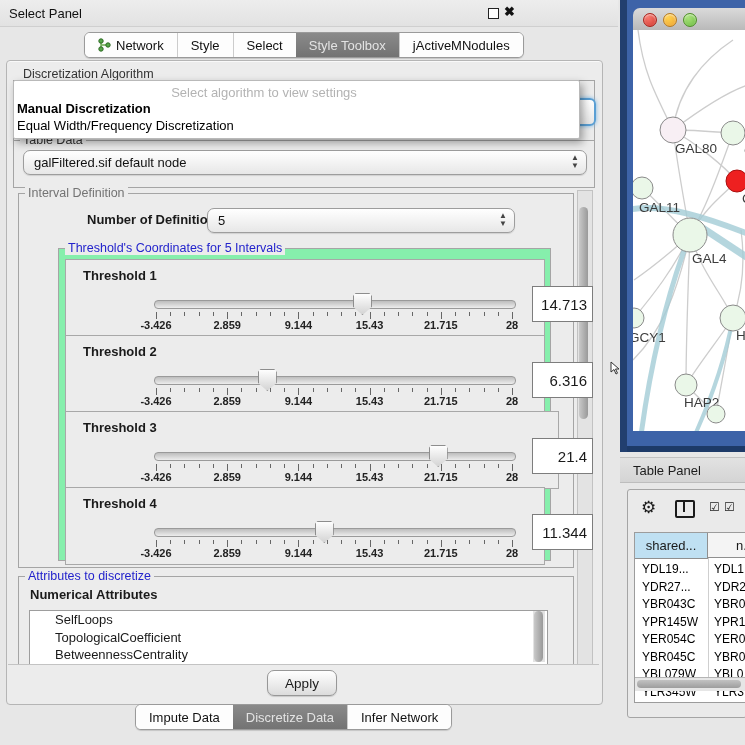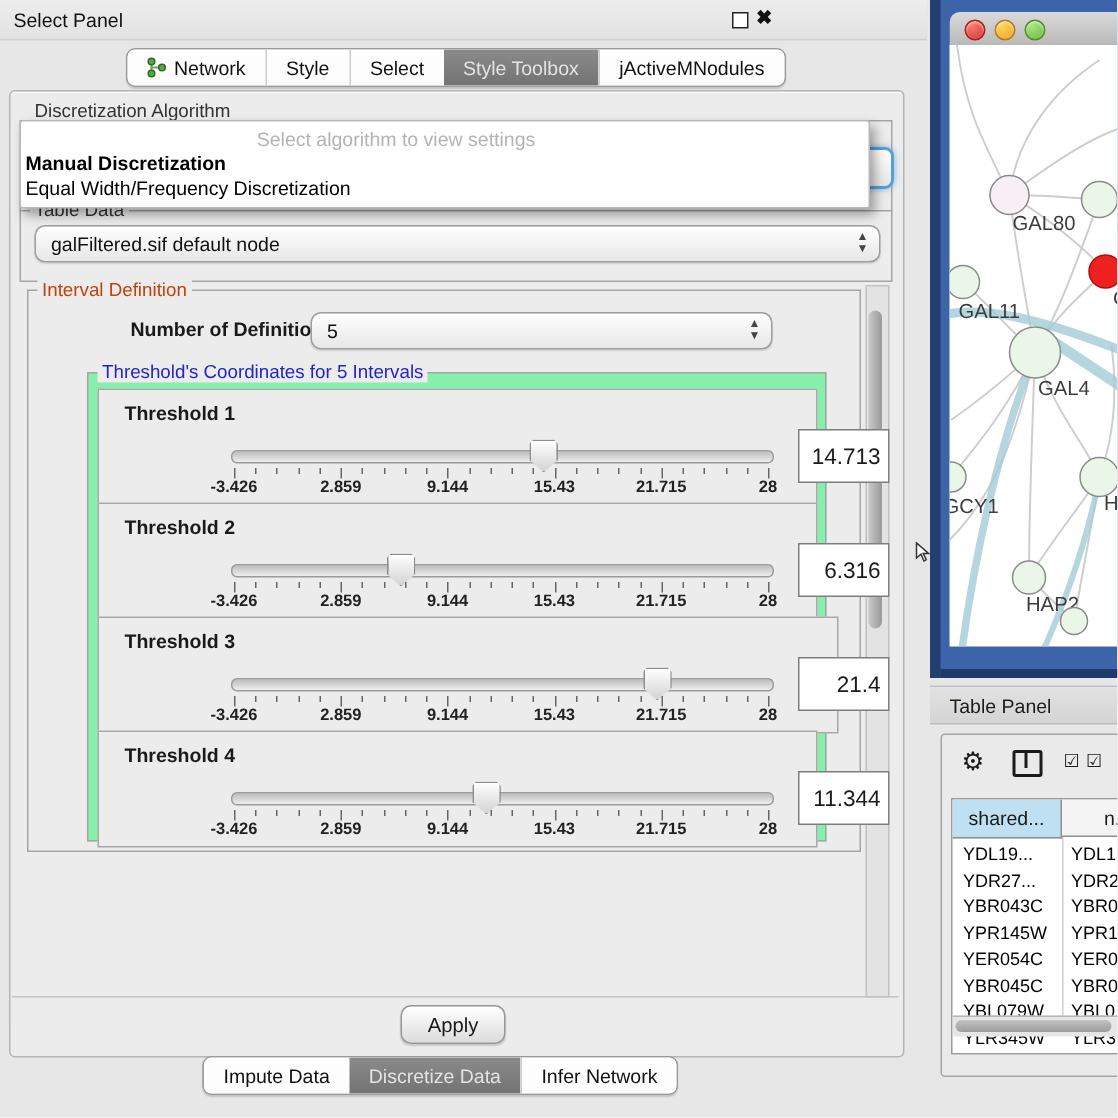--- a/index.html
+++ b/index.html
@@ -19,21 +19,21 @@
   .tabseg{display:flex;align-items:center;gap:5px;padding:0 13px;font-size:13px;color:#111;background:#fdfdfd;
           border-left:1px solid #cccccc;white-space:nowrap;}
   .tabseg:first-child{border-left:none;}
   .tabseg.sel{background:linear-gradient(#8a8a8a,#737373);color:#e3e3e3;border-left:none;}
 
   .mainpanel{left:6px;top:60px;width:595px;height:643px;background:#ececec;border:1px solid #b5b5b5;
              border-radius:4px;box-shadow:inset 0 1px 0 #f9f9f9;}
 
   .group{position:absolute;border:1px solid #a5a5a5;background:#ececec;}
   .group-title{position:absolute;top:-8px;left:6px;background:#ececec;padding:0 3px;font-size:12.5px;}
-  .t-green{color:#c2410c;}
+  .t-green{color:#737373;}
   .t-blue{color:#2323cc;}
   .t-dark{color:#333;}
 
   .combo{position:absolute;height:23px;border:1px solid #9d9d9d;border-radius:7px;
          background:linear-gradient(#ffffff,#e7e7e7);box-shadow:0 1px 1px rgba(0,0,0,.12);}
   .combo-text{position:absolute;left:10px;top:4px;font-size:13px;color:#111;white-space:nowrap;}
   .spinner{position:absolute;right:7px;top:3px;font-size:8px;line-height:8px;color:#444;text-align:center;}
 
   
   .popup{left:13px;top:80px;width:565px;height:57px;background:#fff;border:1px solid #b9b9b9;
@@ -327,20 +327,32 @@
             <div class="ticklabel" style="left: 232.4px;">9.144</div>
             <div class="ticklabel" style="left: 303.6px;">15.43</div>
             <div class="ticklabel" style="left: 374.8px;">21.715</div>
             <div class="ticklabel" style="left: 446px;">28</div>
             <div class="thr-value">11.344</div>
           </div>
         </div>
     </div>
   </div>
 
+  <div class="group" style="left:18px;top:576px;width:554px;height:87px;">
+    <span class="group-title t-blue">Attributes to discretize</span>
+    <span class="abs" style="left:11px;top:10px;font-weight:bold;">Numerical Attributes</span>
+    <div class="listbox abs" style="left:10px;top:33px;width:517px;height:53px;" id="attr-list">
+        <div class="listitem">SelfLoops</div>
+        <div class="listitem">TopologicalCoefficient</div>
+        <div class="listitem">BetweennessCentrality</div>
+      </div>
+    <div class="abs vtrack" style="left:514px;top:34px;width:12px;height:51px;border:none;">
+      <div class="vthumb" style="top:0;height:51px;"></div>
+    </div>
+  </div>
 
   <div class="abs" style="left:8px;top:664px;width:591px;height:1px;background:#c3c3c3;"></div>
   <div class="pushbtn" style="left:267px;top:670px;width:68px;">Apply</div>
 
   <div class="abs tabstrip" id="bottom-tabs" style="left:135px;top:704px;">
       <div class="tabseg">
         <span>Impute Data</span>
       </div>
       <div class="tabseg sel">
         <span>Discretize Data</span>

